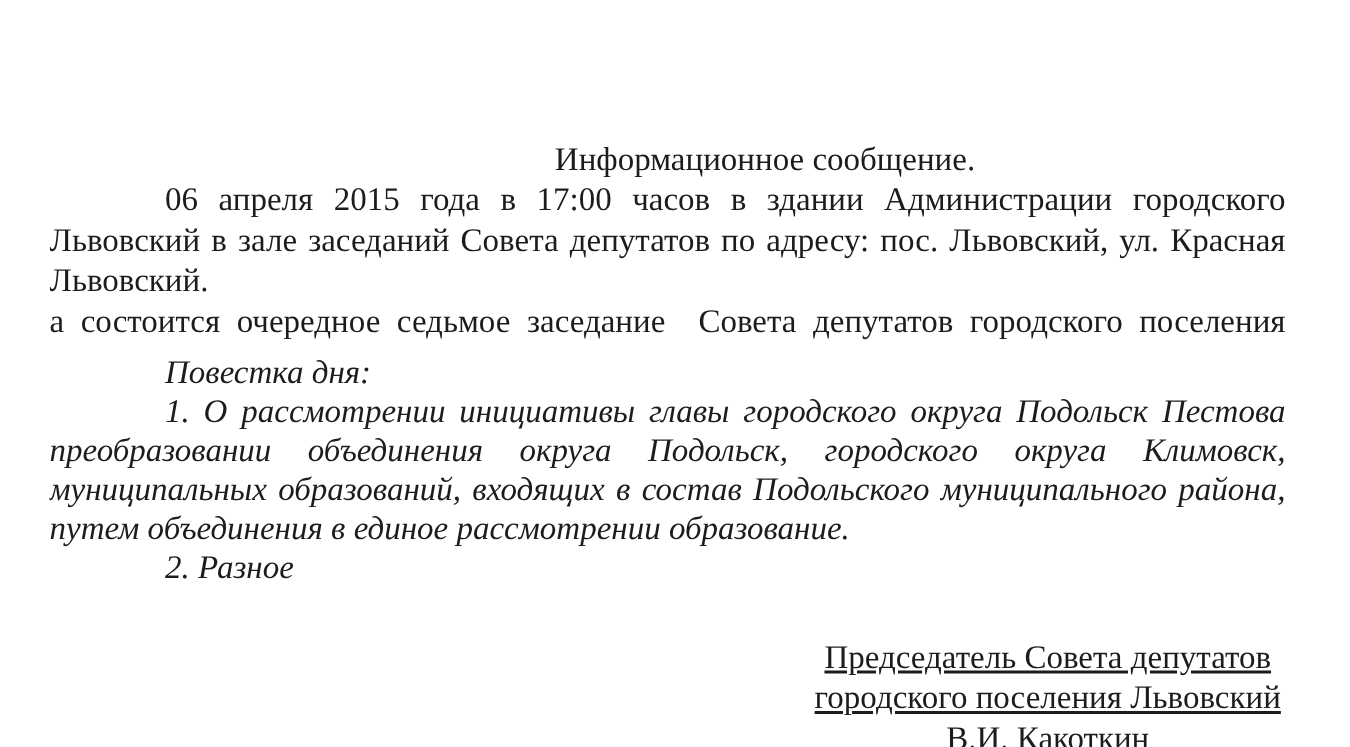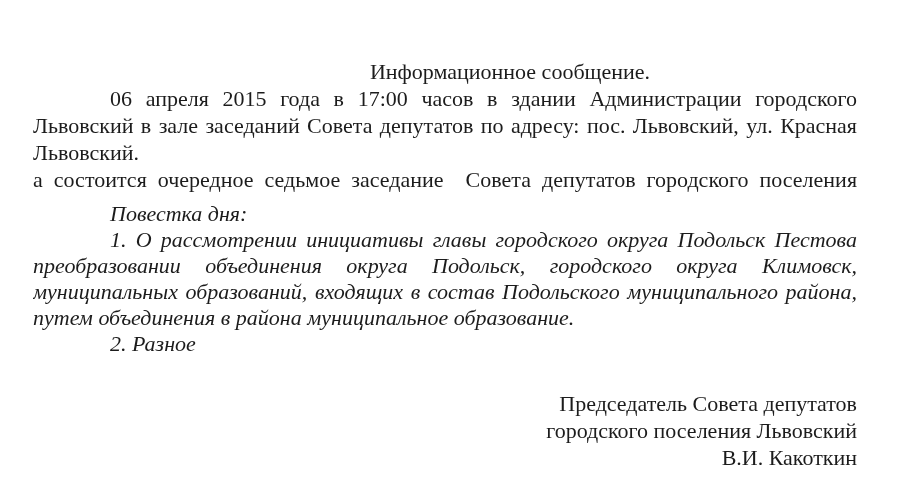--- a/index.html
+++ b/index.html
@@ -5,21 +5,21 @@
   html, body {
     margin: 0;
     padding: 0;
     background: #ffffff;
   }
   .page {
     position: relative;
     width: 900px;
     height: 498px;
     box-sizing: border-box;
-    padding: 58px 43px 0 33px;
+    padding: 92px 43px 0 33px;
     background: var(--bg, #ffffff);
     color: var(--text, #1c1c1c);
     font-family: "Liberation Serif", serif;
     font-size: 22px;
     line-height: 27px;
     overflow: hidden;
   }
   .line {
     height: 27px;
     overflow: hidden;
@@ -46,21 +46,22 @@
     line-height: 26px;
     font-style: italic;
   }
   .signature {
     margin-top: 33px;
     margin-left: 507px; 
   }
   .signature .line {
     height: 27px;
     line-height: 27px;
-    text-align: right;
+    text-align: center;
+    text-decoration: underline;
   }
 </style>
 </head>
 <body>
 
 <div class="page">
 
   <div class="title">Информационное сообщение.</div>
 
   <div class="para">
@@ -70,21 +71,21 @@
     <div class="line just">а состоится очередное седьмое заседание &nbsp;Совета депутатов городского поселения</div>
   </div>
 
   <div class="spacer"></div>
 
   <div class="agenda">
     <div class="line indent">Повестка дня:</div>
     <div class="line just indent">1. О рассмотрении инициативы главы городского округа Подольск Пестова Н.И. о</div>
     <div class="line just">преобразовании объединения округа Подольск, городского округа Климовск,</div>
     <div class="line just">муниципальных образований, входящих в состав Подольского муниципального района,</div>
-    <div class="line">путем объединения в района муниципальное образование.</div>
+    <div class="line">путем объединения в единое рассмотрении образование.</div>
     <div class="line indent">2. Разное</div>
   </div>
 
   <div class="signature">
     <div class="line">Председатель Совета депутатов</div>
     <div class="line">городского поселения Львовский</div>
     <div class="line">В.И. Какоткин</div>
   </div>
 
 </div>

